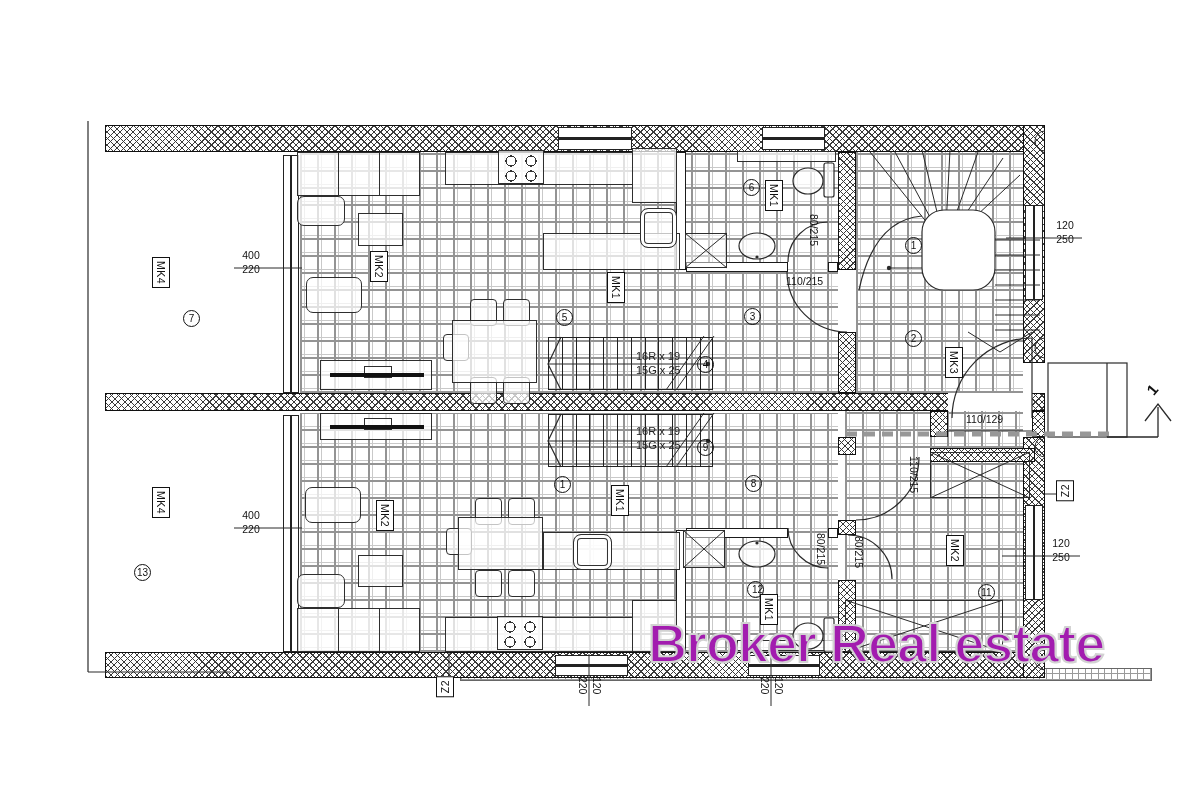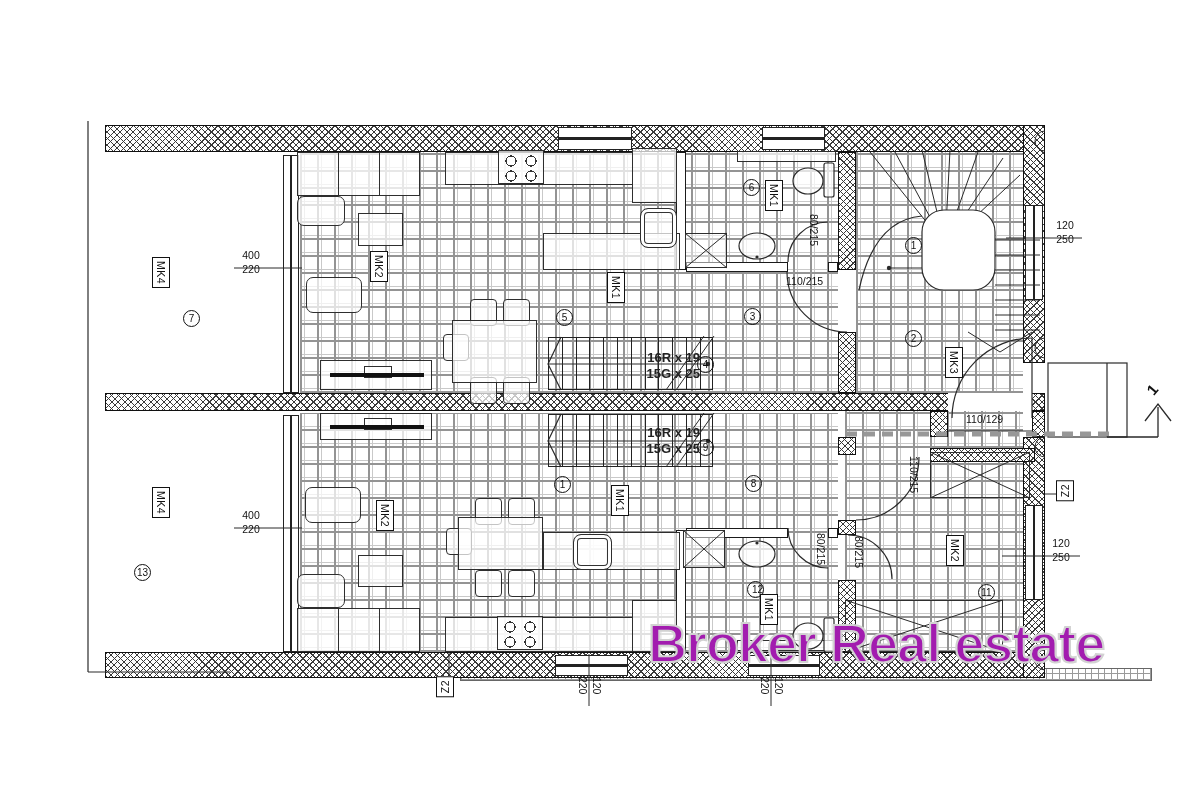--- a/index.html
+++ b/index.html
@@ -43,21 +43,21 @@
   
   .lbl{position:absolute;z-index:6;}
   .circ{width:17px;height:17px;border:1.2px solid #111;border-radius:50%;
     font-size:10px;line-height:15px;text-align:center;background:transparent;}
   .mkbox{border:1.1px solid #111;background:#fff;padding:3px 2px;font-size:10.5px;letter-spacing:.5px;}
   .o-v{writing-mode:vertical-rl;text-orientation:mixed;}
   .o-ccw{writing-mode:vertical-rl;text-orientation:mixed;transform:rotate(180deg);}
   .dim{font-size:10.5px;white-space:nowrap;}
   .frac{width:34px;text-align:center;font-size:10.5px;line-height:1.3;}
   .frac.rot{transform:rotate(90deg);}
-  .spec{width:64px;text-align:right;font-size:13px;line-height:1.25;color:#222;font-weight:bold;}
+  .spec{width:64px;text-align:left;font-size:11px;line-height:1.25;color:#222;}
   .ent{font-size:15px;font-weight:700;transform:rotate(-50deg);}
   #wm{position:absolute;z-index:9;left:648px;top:612px;white-space:nowrap;
     font-size:54px;font-weight:700;letter-spacing:-1px;color:#a21caf;
     -webkit-text-stroke:2.2px #d2d2d2;}
   svg.overlay{position:absolute;z-index:5;left:0;top:0;}
 </style>
 </head>
 <body>
 
 <div id="canvas">

